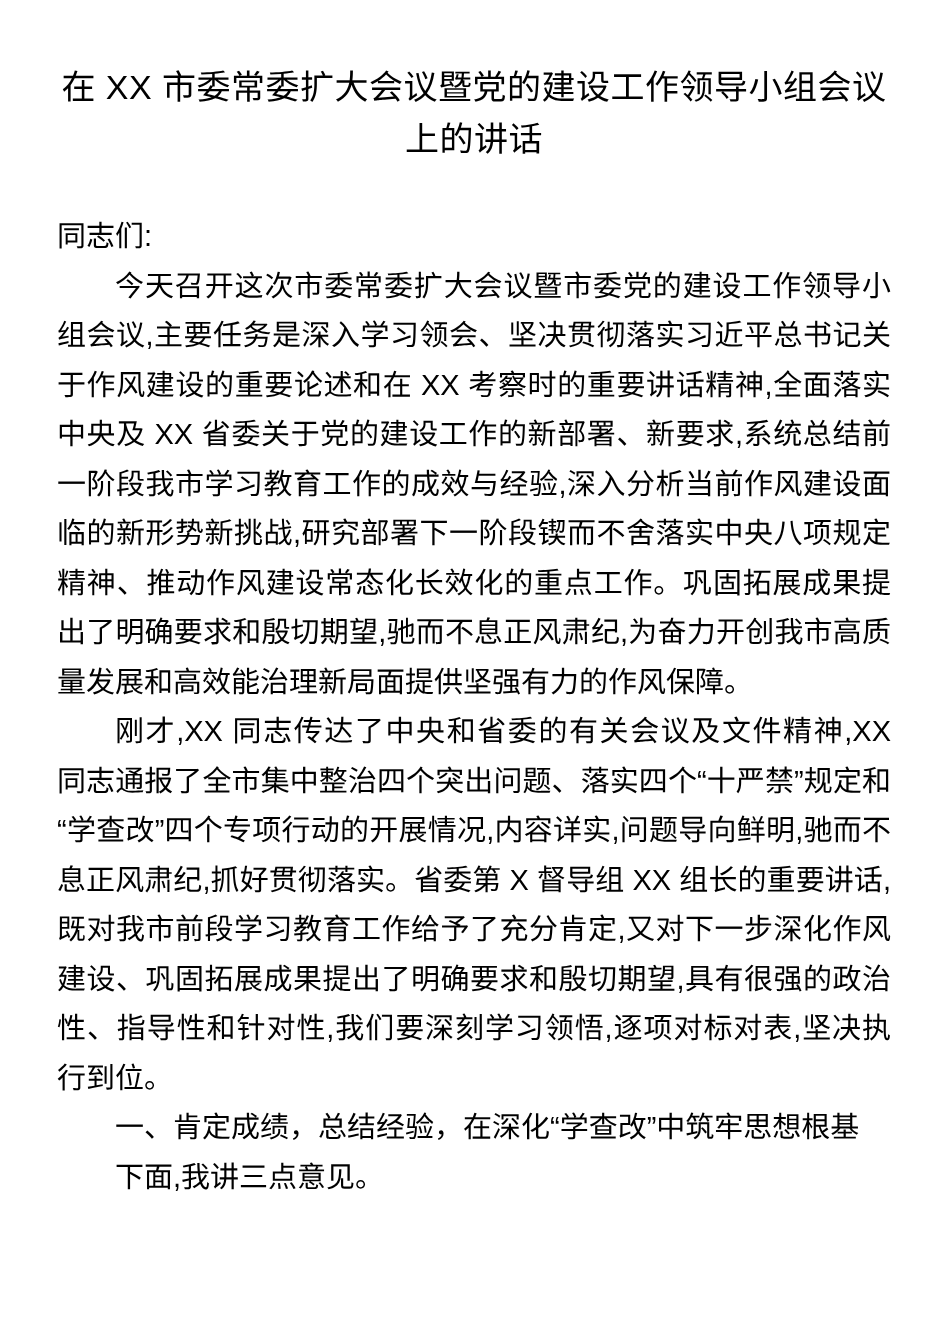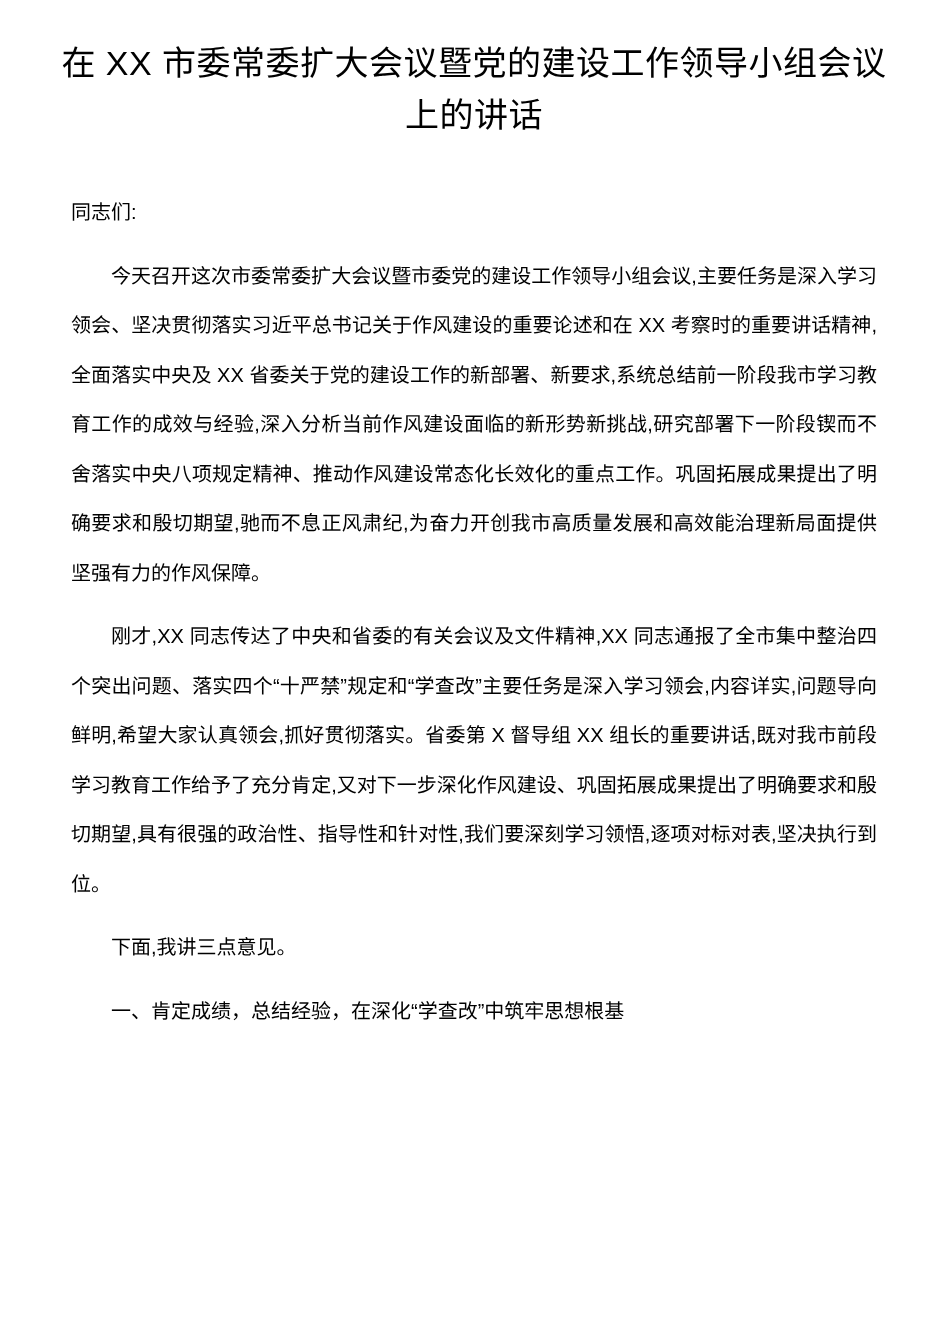--- a/index.html
+++ b/index.html
@@ -7,35 +7,35 @@
     padding: 0;
     background: #ffffff;
   }
   .page {
     position: relative;
     width: 950px;
     height: 1344px;
     box-sizing: border-box;
     background: #ffffff;
     color: #000000;
-    padding: 37px 59px 0 57px;
+    padding: 61px 59px 0 57px;
     overflow: hidden;
     font-family: "Liberation Sans", "DejaVu Sans", sans-serif;
   }
   .title {
     margin: 0 0 47px 0;
     font-size: 34px;
     line-height: 52px;
     font-weight: normal;
     text-align: center;
     letter-spacing: 0.5px;
   }
   .block {
-    margin: 14px;
-    font-size: 20px;
+    margin: 0;
+    font-size: 29px;
     line-height: 49.5px;
     text-align: justify;
     word-break: break-all;
   }
   .indent {
     text-indent: 2em;
   }
   .salutation {
     text-indent: 0;
   }
@@ -46,19 +46,19 @@
 </head>
 <body>
 
 <div class="page">
   <h1 class="title">在 XX 市委常委扩大会议暨党的建设工作领导小组会议上的讲话</h1>
 
   <p class="block salutation">同志们:</p>
 
   <p class="block indent">今天召开这次市委常委扩大会议暨市委党的建设工作领导小组会议,主要任务是深入学习领会、坚决贯彻落实习近平总书记关于作风建设的重要论述和在 XX 考察时的重要讲话精神,全面落实中央及 XX 省委关于党的建设工作的新部署、新要求,系统总结前一阶段我市学习教育工作的成效与经验,深入分析当前作风建设面临的新形势新挑战,研究部署下一阶段锲而不舍落实中央八项规定精神、推动作风建设常态化长效化的重点工作。巩固拓展成果提出了明确要求和殷切期望,驰而不息正风肃纪,为奋力开创我市高质量发展和高效能治理新局面提供坚强有力的作风保障。</p>
 
-  <p class="block indent">刚才,XX 同志传达了中央和省委的有关会议及文件精神,XX 同志通报了全市集中整治四个突出问题、落实四个“十严禁”规定和“学查改”主要任务是深入学习领会,内容详实,问题导向鲜明,希望大家认真领会,抓好贯彻落实。省委第 X 督导组 XX 组长的重要讲话,既对我市前段学习教育工作给予了充分肯定,又对下一步深化作风建设、巩固拓展成果提出了明确要求和殷切期望,具有很强的政治性、指导性和针对性,我们要深刻学习领悟,逐项对标对表,坚决执行到位。</p>
+  <p class="block indent">刚才,XX 同志传达了中央和省委的有关会议及文件精神,XX 同志通报了全市集中整治四个突出问题、落实四个“十严禁”规定和“学查改”四个专项行动的开展情况,内容详实,问题导向鲜明,驰而不息正风肃纪,抓好贯彻落实。省委第 X 督导组 XX 组长的重要讲话,既对我市前段学习教育工作给予了充分肯定,又对下一步深化作风建设、巩固拓展成果提出了明确要求和殷切期望,具有很强的政治性、指导性和针对性,我们要深刻学习领悟,逐项对标对表,坚决执行到位。</p>
+
+  <p class="block indent heading">一、肯定成绩，总结经验，在深化“学查改”中筑牢思想根基</p>
 
   <p class="block indent">下面,我讲三点意见。</p>
-
-  <p class="block indent heading">一、肯定成绩，总结经验，在深化“学查改”中筑牢思想根基</p>
 
 </div>
 
 </body></html>

